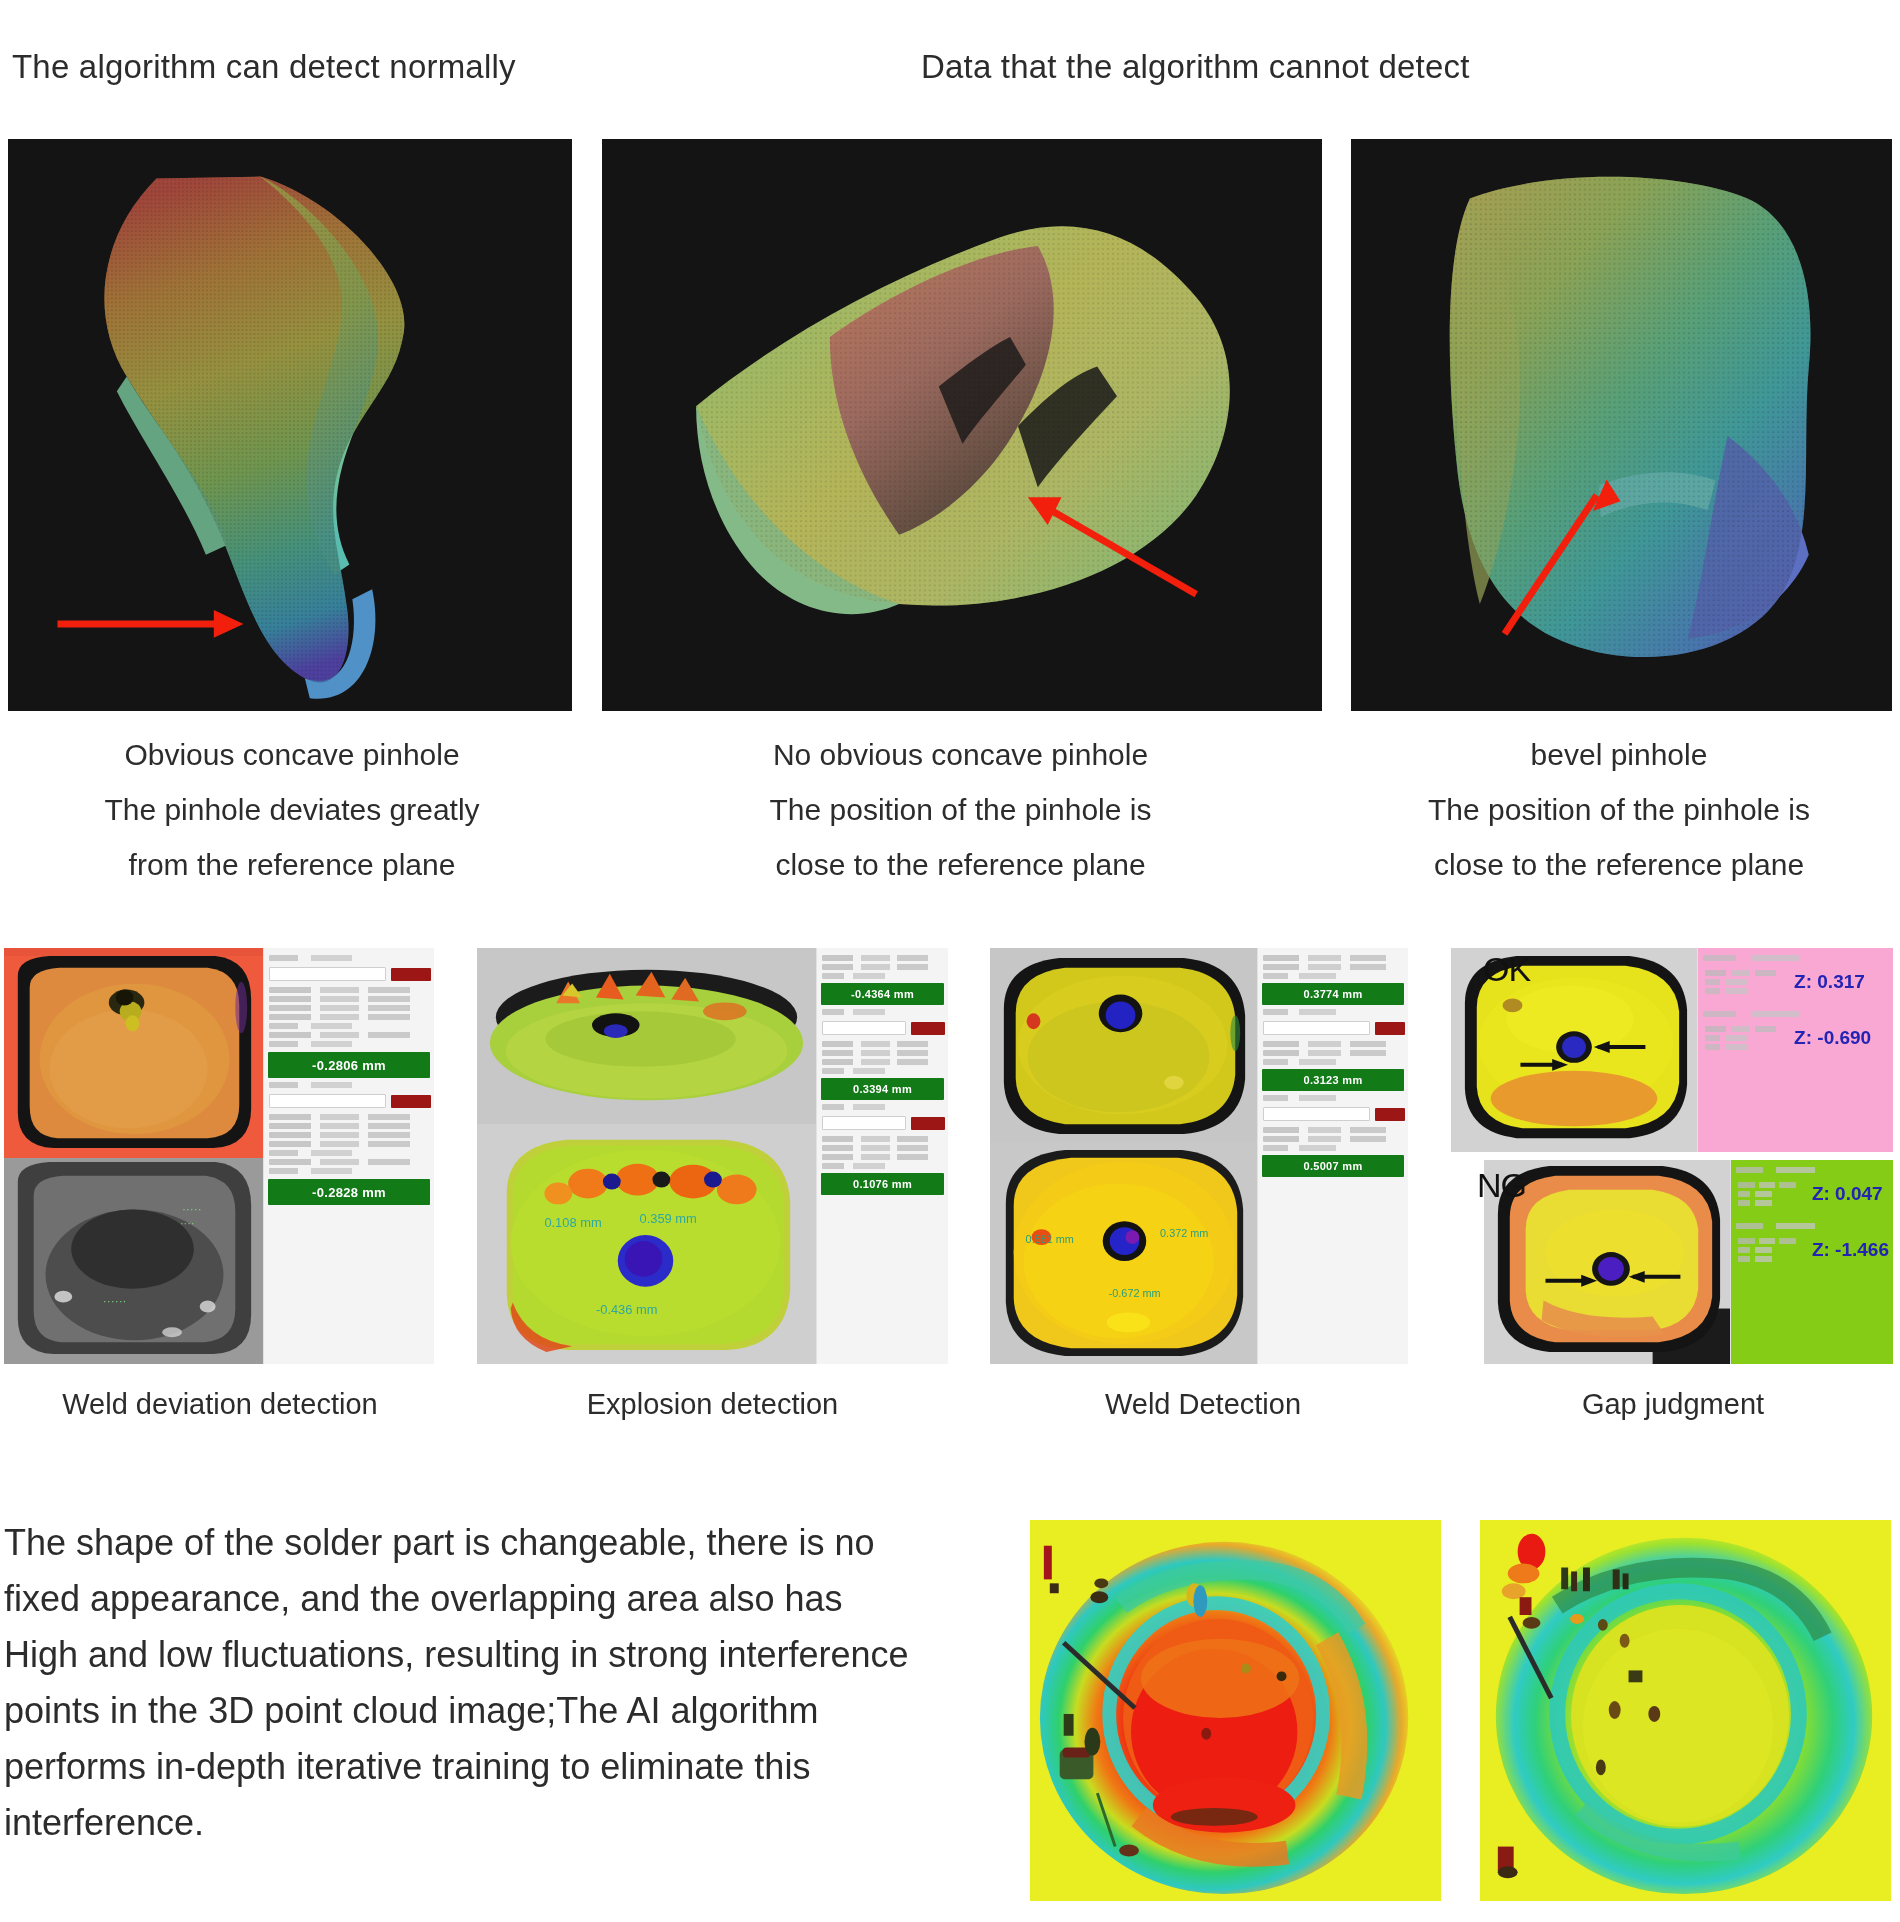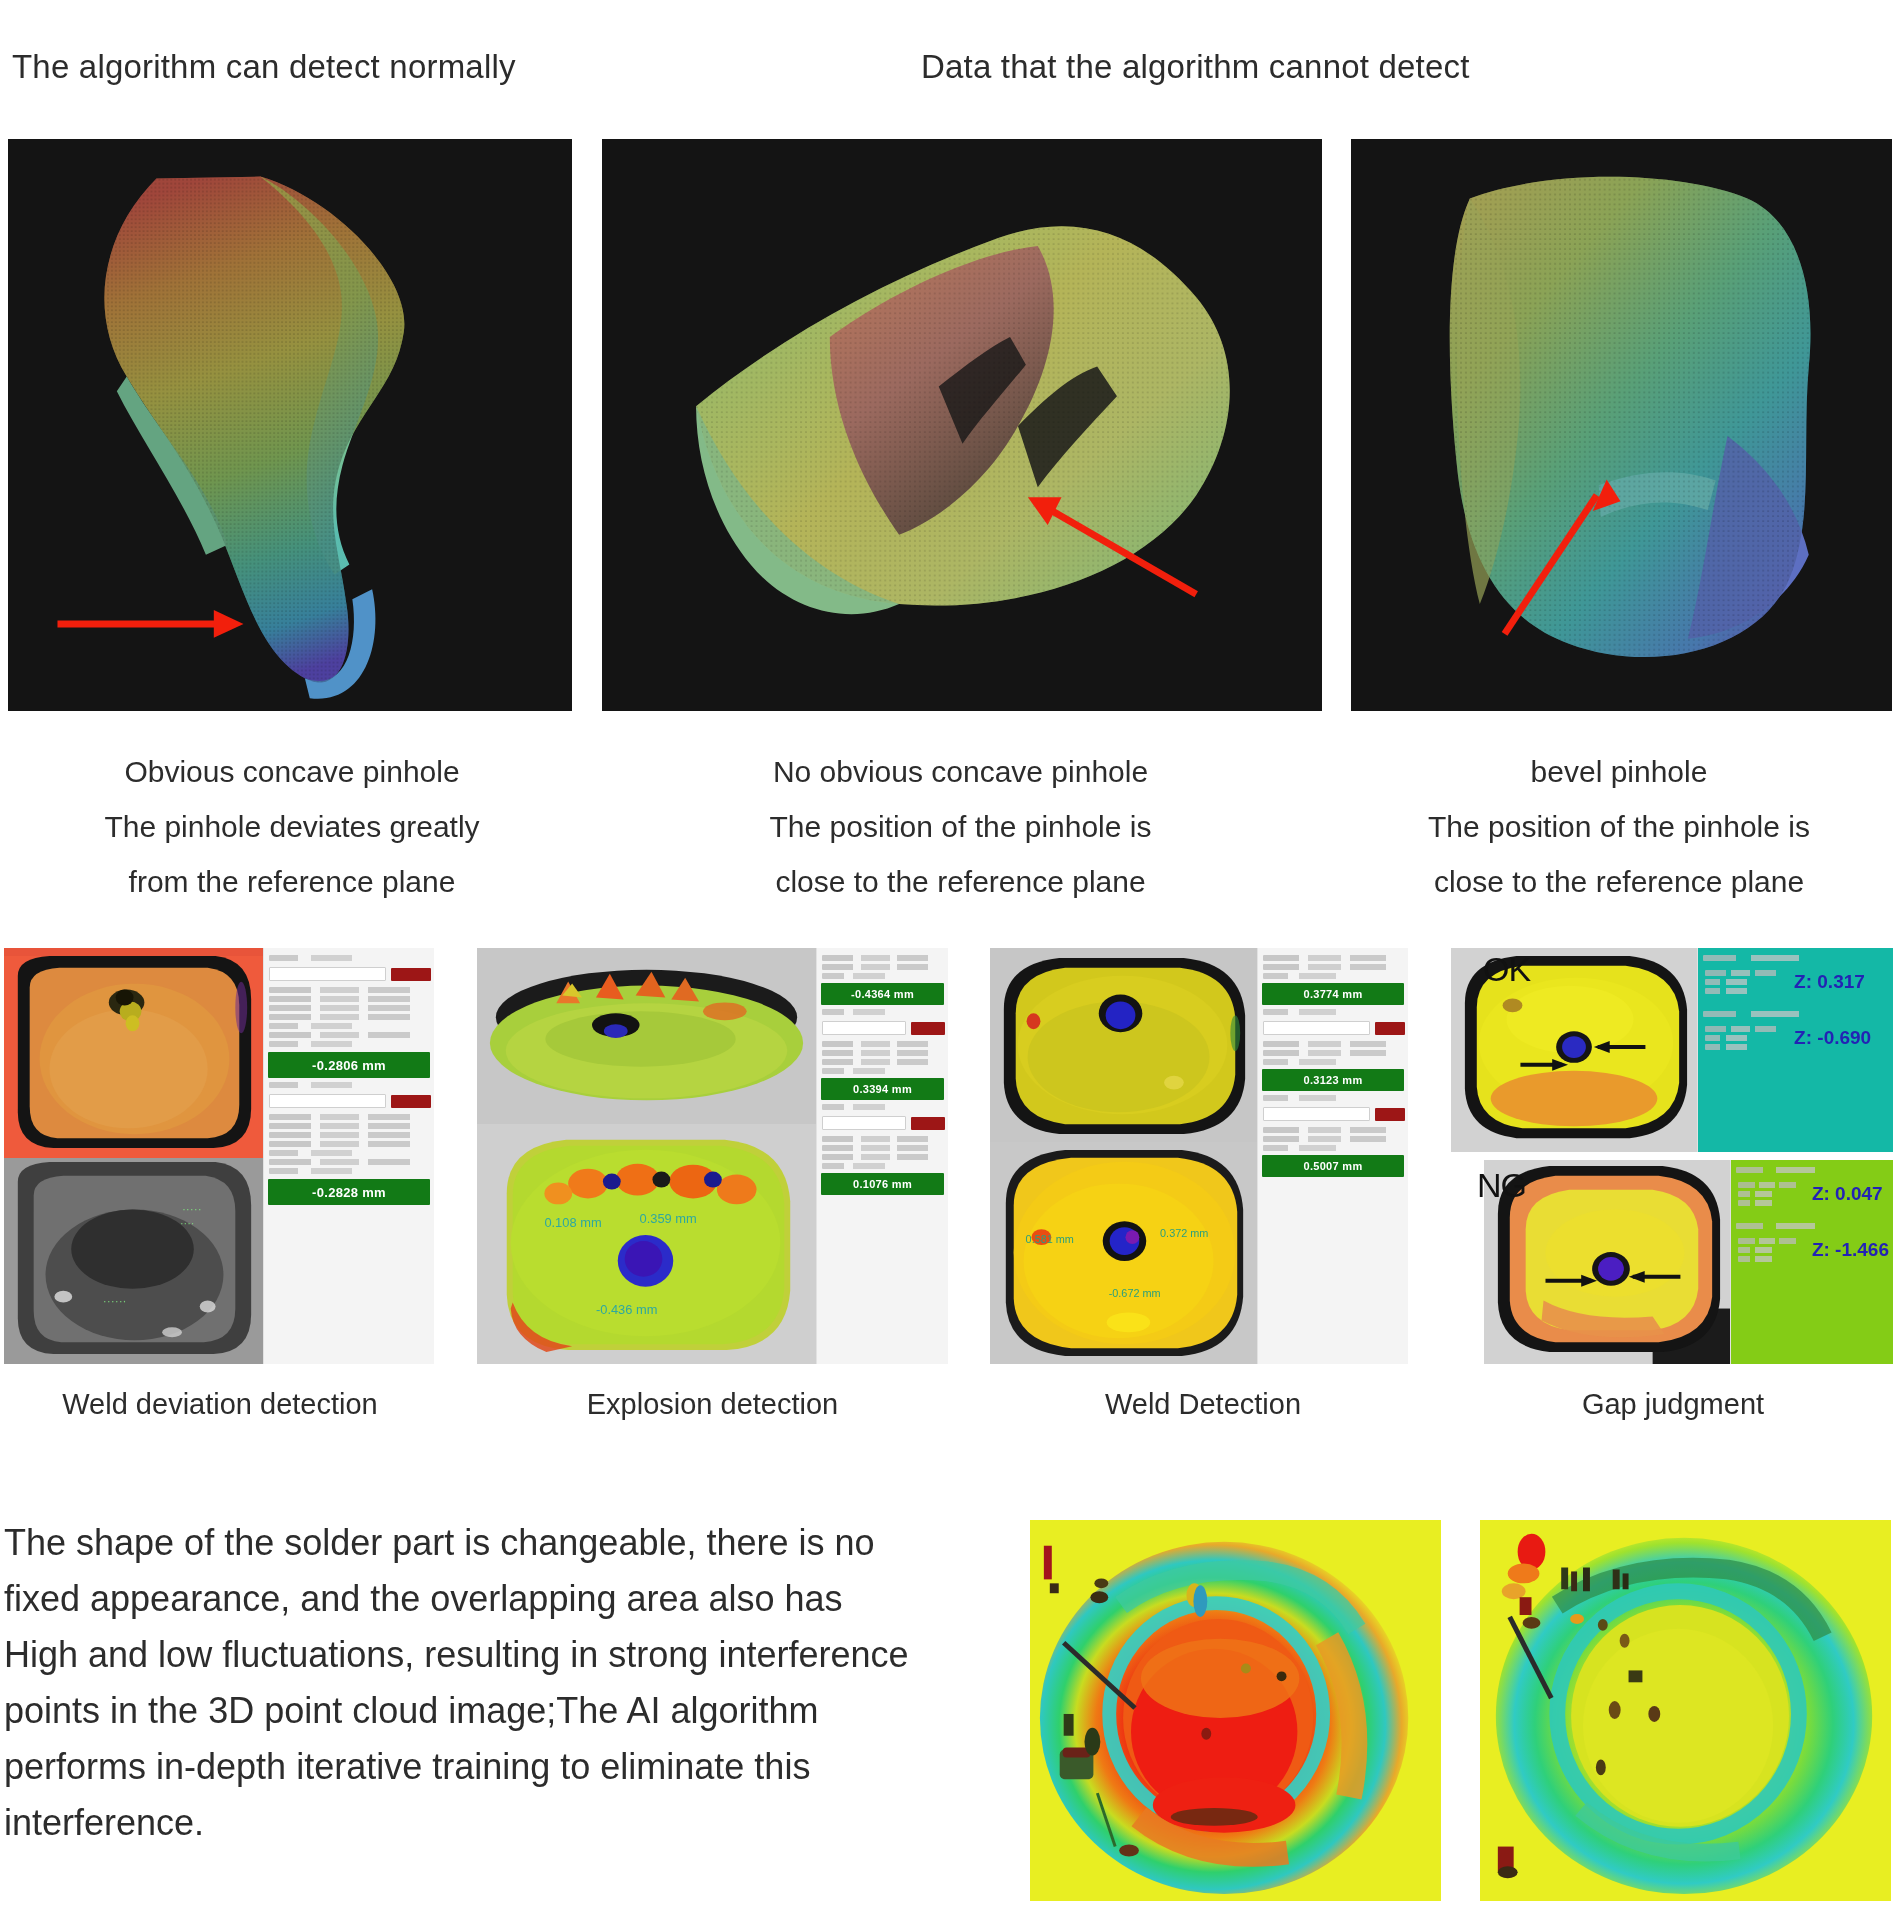--- a/index.html
+++ b/index.html
@@ -51,21 +51,21 @@
   }
   .cp1 { left: 8px;    width: 564px; height: 572px; }
   .cp2 { left: 602px;  width: 720px; height: 572px; }
   .cp3 { left: 1351px; width: 541px; height: 572px; }
 
   .cloud-svg { display: block; width: 100%; height: 100%; }
 
   
   .caption-row {
     position: absolute;
-    top: 744px;
+    top: 727px;
     left: 0;
     width: 1901px;
     height: 158px;
   }
   .cap {
     position: absolute;
     top: 0;
     text-align: center;
     font-size: 30px;
     line-height: 55px;
@@ -587,21 +587,21 @@
           <ellipse cx="124" cy="100" rx="12" ry="11" fill="#2a2ac2"></ellipse>
           <g>
             <line x1="148" y1="100" x2="196" y2="100" stroke="#111" stroke-width="4"></line>
             <polygon points="144,100 160,94 160,106" fill="#111"></polygon>
             <line x1="70" y1="118" x2="112" y2="118" stroke="#111" stroke-width="4"></line>
             <polygon points="118,118 102,112 102,124" fill="#111"></polygon>
           </g>
         </svg>
       </div>
       <div class="ok-badge" style="left:32px;top:2px;">OK</div>
-      <div class="shot-panel" style="background:#14b8a6;">
+      <div class="shot-panel" style="background:#f9a8d4;">
         <div class="ui-line short"></div>
         <div class="zrow">
           <div class="zmeta">
             <div class="ui-line"></div>
             <div class="ui-line short"></div>
             <div class="ui-line short"></div>
           </div>
           <div class="zval">Z: 0.317</div>
         </div>
         <div class="ui-line short"></div>

